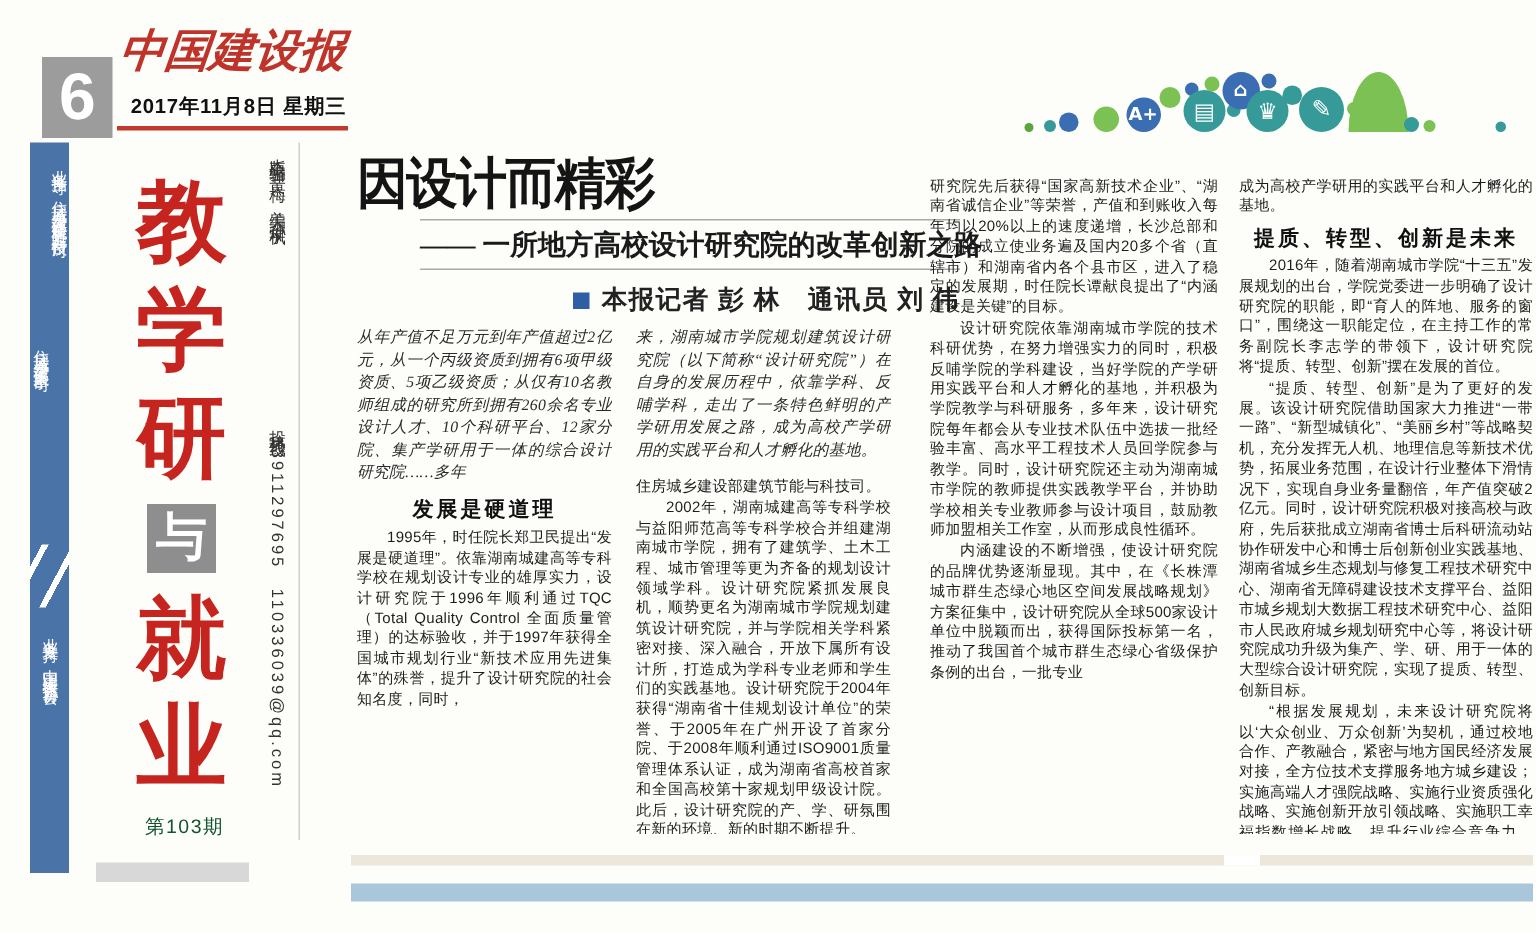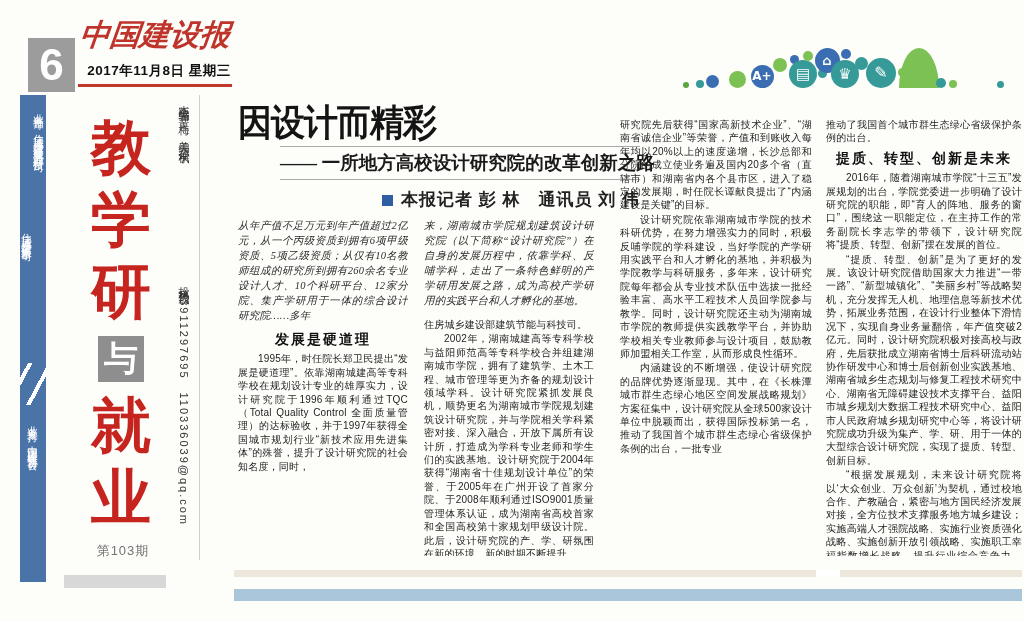--- a/index.html
+++ b/index.html
@@ -43,21 +43,21 @@
 
   .big-title-col{left:75px;top:112px;width:92px;text-align:center;}
   .big-char{
     display:block;color:#c5241f;font-size:60px;line-height:72px;font-weight:bold;
     font-family:"Liberation Serif","DejaVu Serif",serif;
   }
   .big-char.boxed{
     width:46px;height:46px;margin:8px auto;background:#8e8e8e;color:#fff;
     font-size:34px;line-height:46px;
   }
-  .issue-no{left:88px;top:542px;width:70px;text-align:center;font-size:13px;color:#737373;letter-spacing:1px;}
+  .issue-no{left:88px;top:542px;width:70px;text-align:center;font-size:13px;color:#14532d;letter-spacing:1px;}
   .title-bottom-bar{left:64px;top:575px;width:102px;height:13px;background:#d8d8d8;}
 
   .editor-strip{
     position:absolute;writing-mode:vertical-rl;color:#333;font-size:11px;
     letter-spacing:2px;line-height:16px;
   }
   .v-rule{left:199px;top:95px;width:1px;height:465px;background:#cfcfcf;}
 
   
   .headline{
@@ -160,21 +160,21 @@
     <p class="intro noindent">来，湖南城市学院规划建筑设计研究院（以下简称“设计研究院”）在自身的发展历程中，依靠学科、反哺学科，走出了一条特色鲜明的产学研用发展之路，成为高校产学研用的实践平台和人才孵化的基地。</p>
     <p class="noindent">住房城乡建设部建筑节能与科技司。</p>
     <p>2002年，湖南城建高等专科学校与益阳师范高等专科学校合并组建湖南城市学院，拥有了建筑学、土木工程、城市管理等更为齐备的规划设计领域学科。设计研究院紧抓发展良机，顺势更名为湖南城市学院规划建筑设计研究院，并与学院相关学科紧密对接、深入融合，开放下属所有设计所，打造成为学科专业老师和学生们的实践基地。设计研究院于2004年获得“湖南省十佳规划设计单位”的荣誉、于2005年在广州开设了首家分院、于2008年顺利通过ISO9001质量管理体系认证，成为湖南省高校首家和全国高校第十家规划甲级设计院。此后，设计研究院的产、学、研氛围在新的环境、新的时期不断提升。</p>
   </div>
 <div id="col-3" class="body-col">
     <p class="noindent">研究院先后获得“国家高新技术企业”、“湖南省诚信企业”等荣誉，产值和到账收入每年均以20%以上的速度递增，长沙总部和分院的成立使业务遍及国内20多个省（直辖市）和湖南省内各个县市区，进入了稳定的发展期，时任院长谭献良提出了“内涵建设是关键”的目标。</p>
     <p>设计研究院依靠湖南城市学院的技术科研优势，在努力增强实力的同时，积极反哺学院的学科建设，当好学院的产学研用实践平台和人才孵化的基地，并积极为学院教学与科研服务，多年来，设计研究院每年都会从专业技术队伍中选拔一批经验丰富、高水平工程技术人员回学院参与教学。同时，设计研究院还主动为湖南城市学院的教师提供实践教学平台，并协助学校相关专业教师参与设计项目，鼓励教师加盟相关工作室，从而形成良性循环。</p>
     <p>内涵建设的不断增强，使设计研究院的品牌优势逐渐显现。其中，在《长株潭城市群生态绿心地区空间发展战略规划》方案征集中，设计研究院从全球500家设计单位中脱颖而出，获得国际投标第一名，推动了我国首个城市群生态绿心省级保护条例的出台，一批专业</p>
   </div>
 <div id="col-4" class="body-col">
-    <p class="noindent">推动了我国首个城市群生态绿心省级保护条例的出台。</p>
+    <p class="noindent">成为高校产学研用的实践平台和人才孵化的基地。</p>
     <h3>提质、转型、创新是未来</h3>
     <p>2016年，随着湖南城市学院“十三五”发展规划的出台，学院党委进一步明确了设计研究院的职能，即“育人的阵地、服务的窗口”，围绕这一职能定位，在主持工作的常务副院长李志学的带领下，设计研究院将“提质、转型、创新”摆在发展的首位。</p>
     <p>“提质、转型、创新”是为了更好的发展。该设计研究院借助国家大力推进“一带一路”、“新型城镇化”、“美丽乡村”等战略契机，充分发挥无人机、地理信息等新技术优势，拓展业务范围，在设计行业整体下滑情况下，实现自身业务量翻倍，年产值突破2亿元。同时，设计研究院积极对接高校与政府，先后获批成立湖南省博士后科研流动站协作研发中心和博士后创新创业实践基地、湖南省城乡生态规划与修复工程技术研究中心、湖南省无障碍建设技术支撑平台、益阳市城乡规划大数据工程技术研究中心、益阳市人民政府城乡规划研究中心等，将设计研究院成功升级为集产、学、研、用于一体的大型综合设计研究院，实现了提质、转型、创新目标。</p>
     <p>“根据发展规划，未来设计研究院将以‘大众创业、万众创新’为契机，通过校地合作、产教融合，紧密与地方国民经济发展对接，全方位技术支撑服务地方城乡建设；实施高端人才强院战略、实施行业资质强化战略、实施创新开放引领战略、实施职工幸福指数增长战略，提升行业综合竞争力，向‘省内行业一流，国内知名的高校综合甲级设计院’的宏伟蓝图目标前行。”李志学说。</p>
   </div>
 
 <div class="abs cream-bar">
     <span class="cream-gap"></span>
   </div>
 <div class="abs blue-bar"></div>

